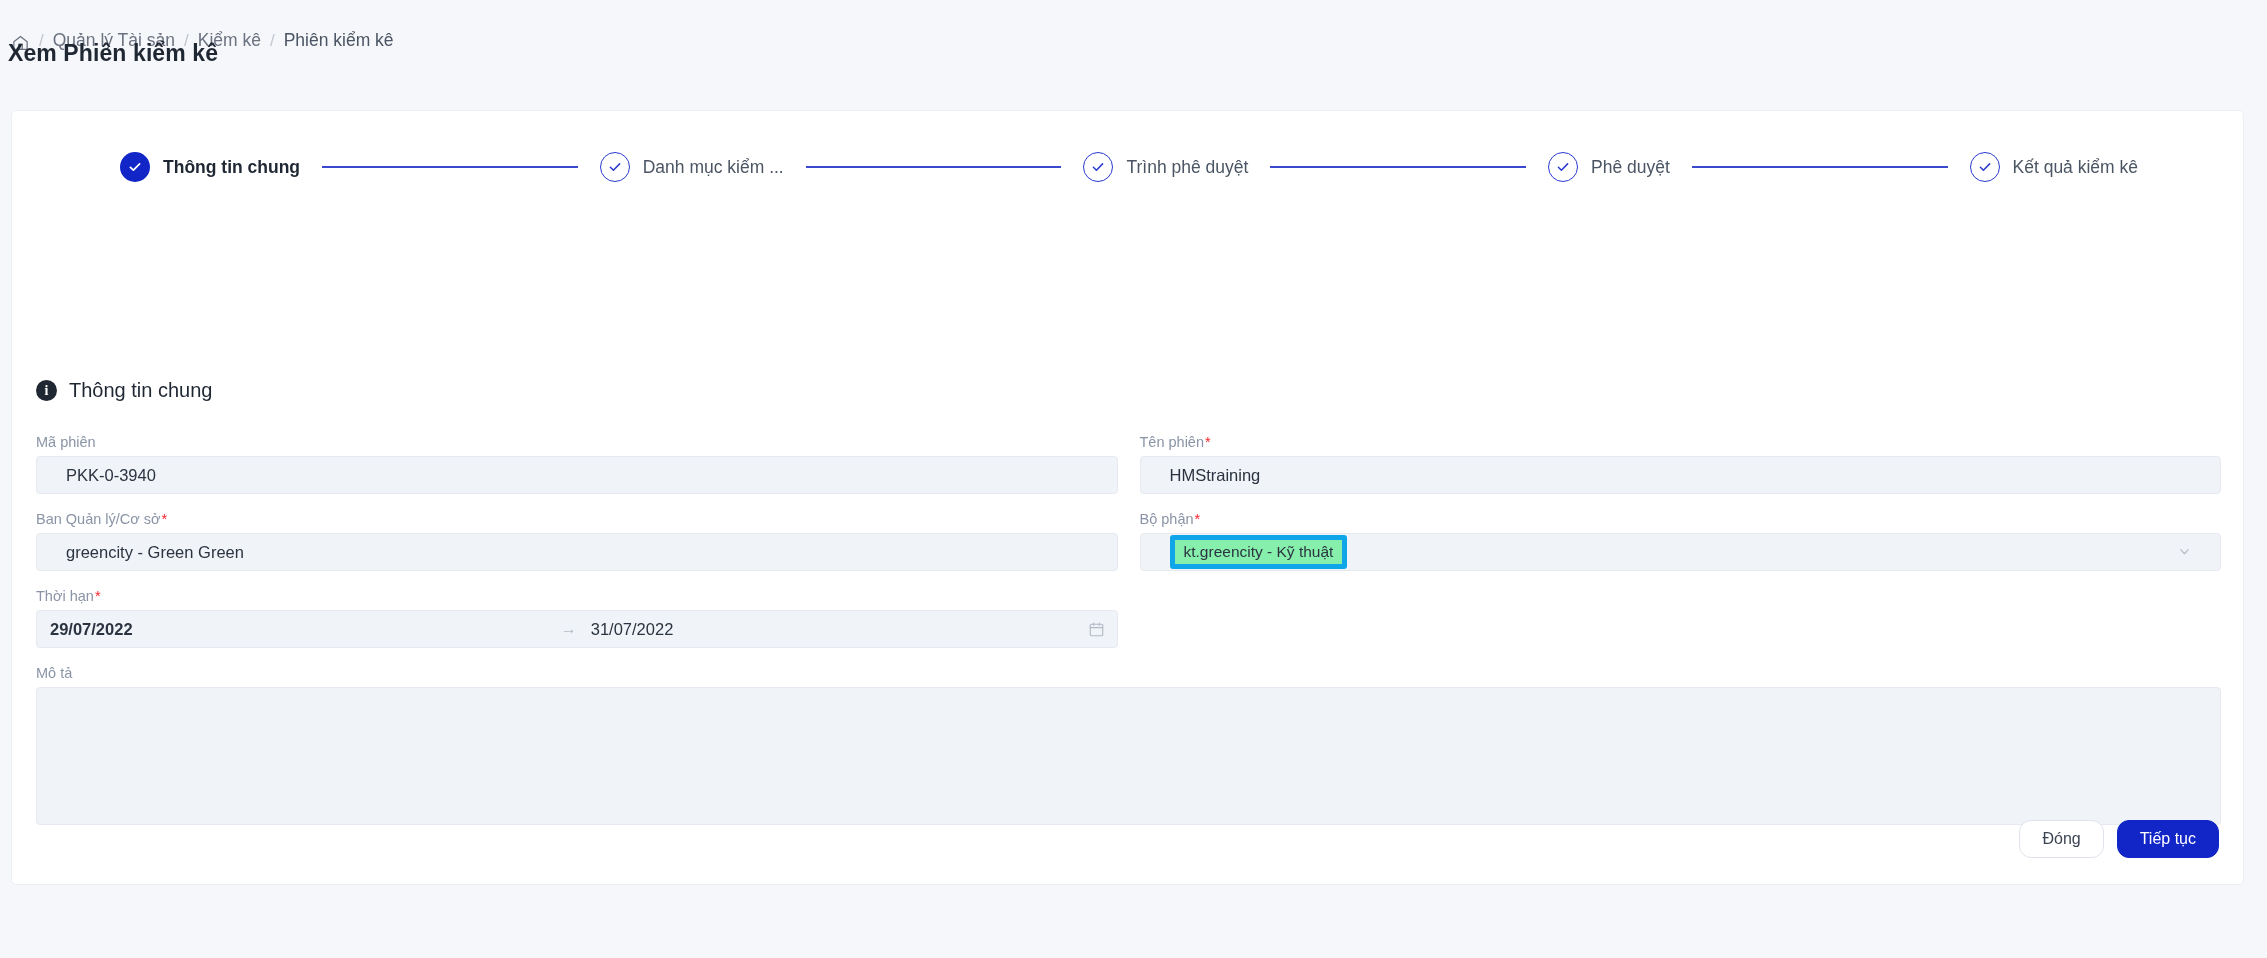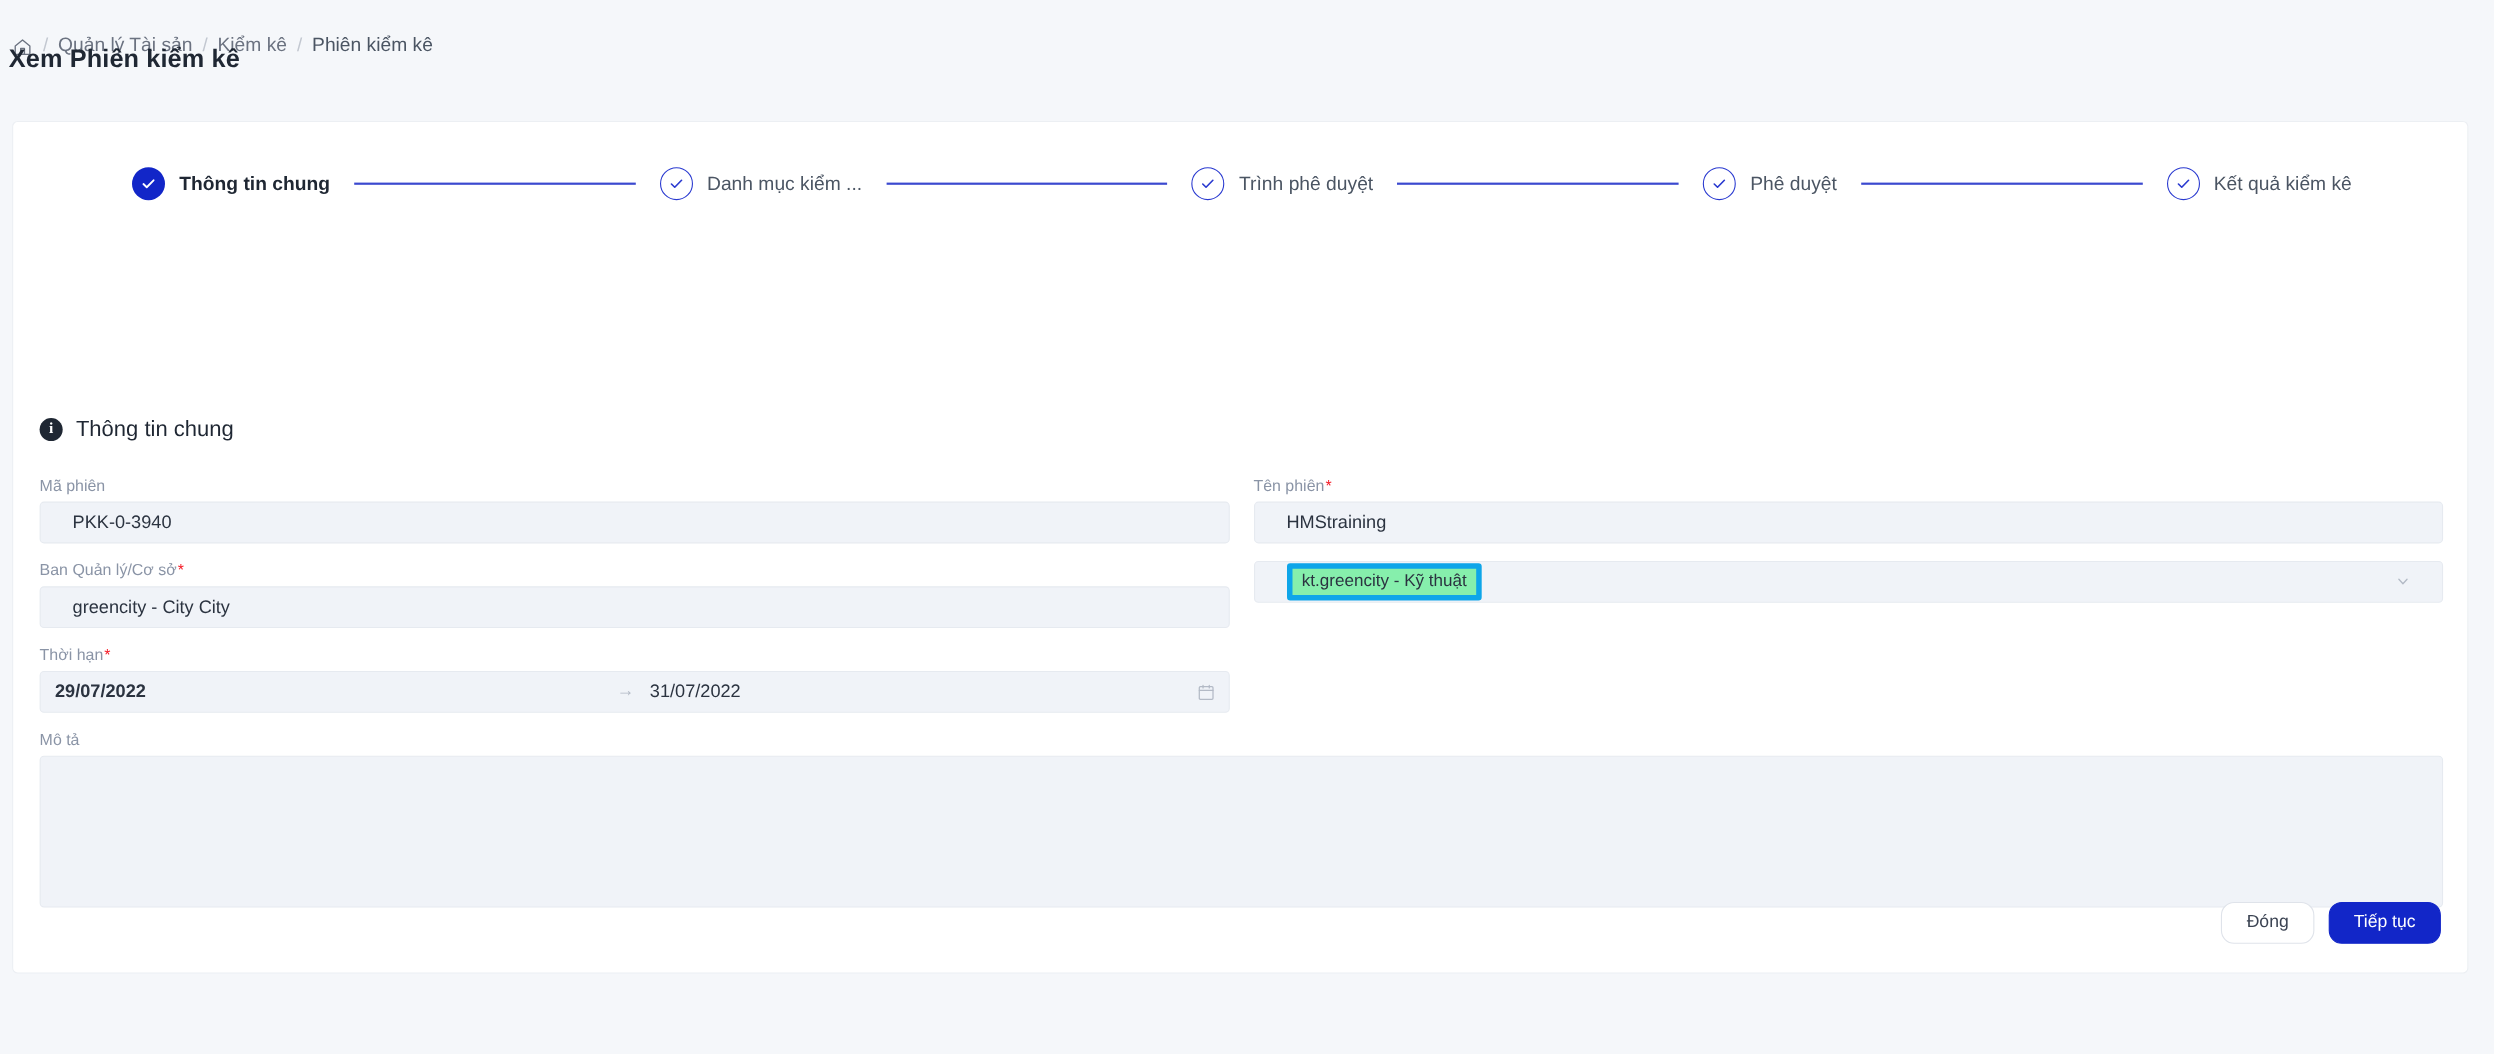--- a/index.html
+++ b/index.html
@@ -215,24 +215,25 @@
           <div class="f-input">
             <span>HMStraining</span>
           </div>
         </div>
       </div>
 
       <div class="row">
         <div class="field">
           <span class="f-label"><span>Ban Quản lý/Cơ sở</span><span class="req">*</span></span>
           <div class="f-input">
-            <span>greencity - City City</span>
-          </div>
-        </div>
-        <div class="field">
+            <span>greencity - Green Green</span>
+          </div>
+        </div>
+        <div class="field">
+          <span class="f-label"><span>Bộ phận</span><span class="req">*</span></span>
           <div class="f-input select">
             <span class="chip">kt.greencity - Kỹ thuật</span>
             <span class="chev">
               <svg width="13" height="13" viewBox="0 0 14 14" fill="none" stroke="#b3bac6" stroke-width="1.3" stroke-linecap="round" stroke-linejoin="round">
                   <path d="M3 5 L7 9.4 L11 5"></path>
                 </svg>
             </span>
           </div>
         </div>
       </div>

